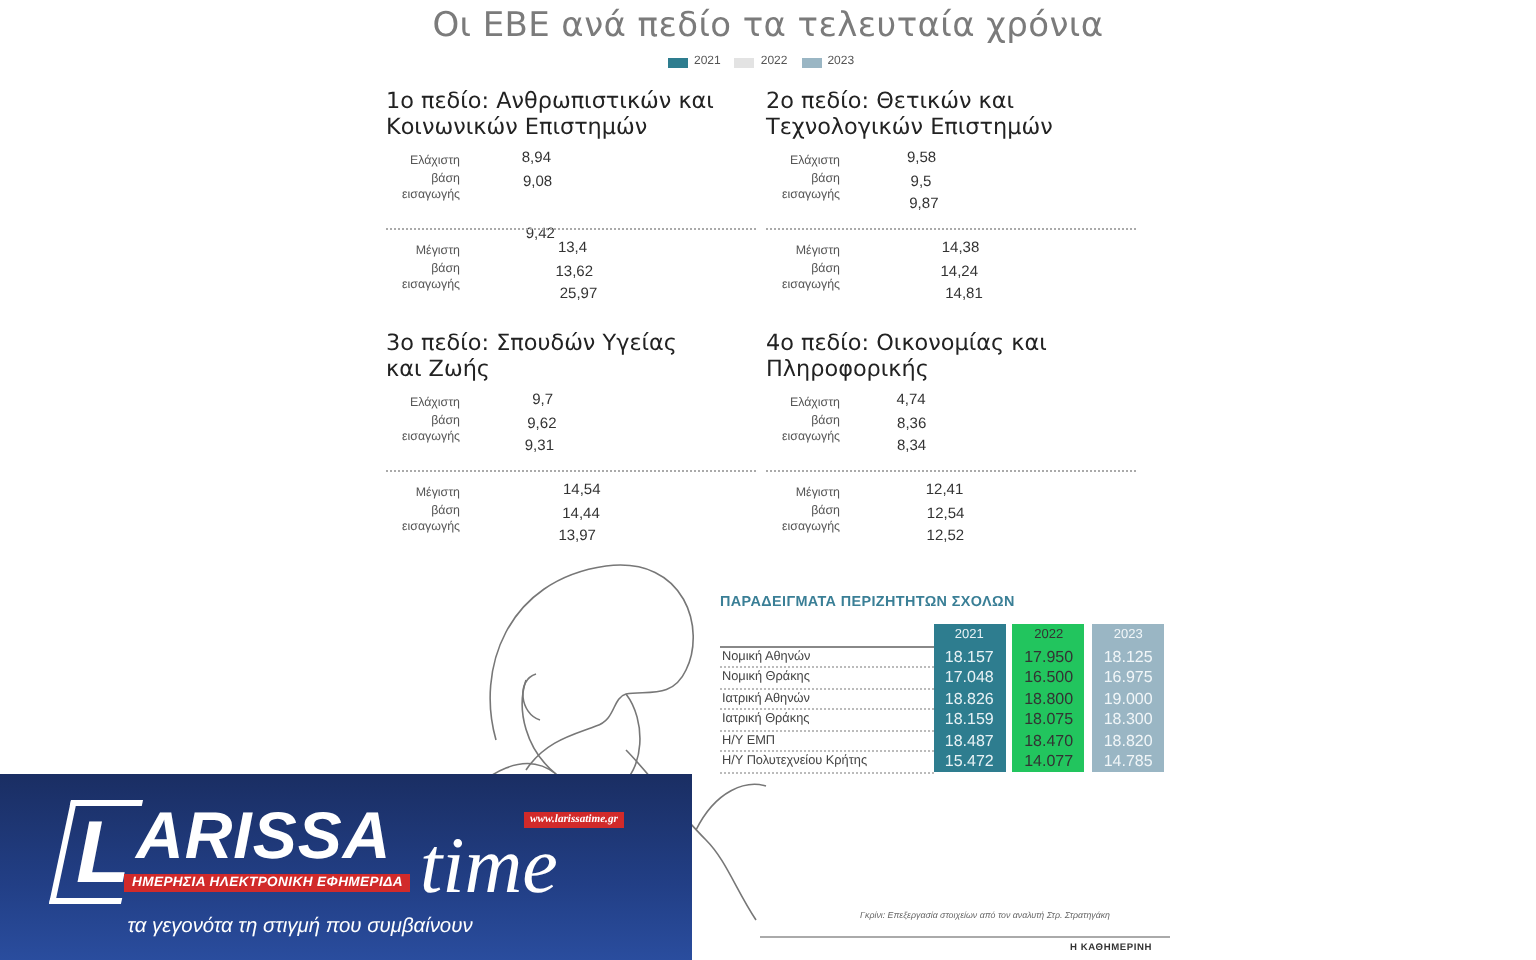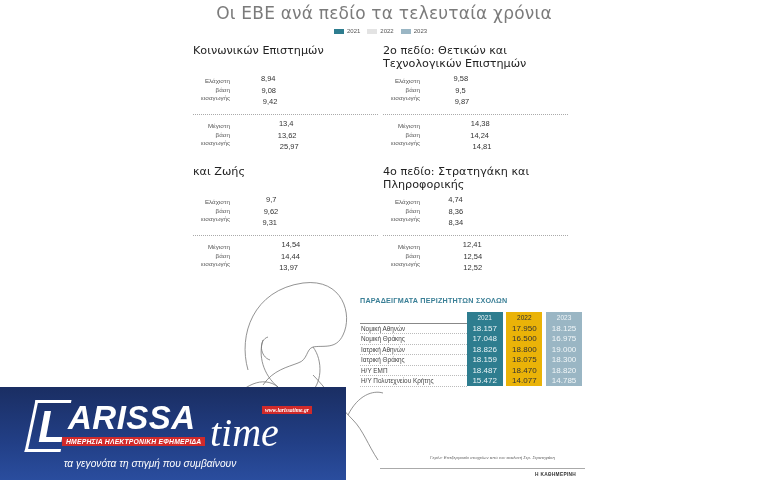--- a/index.html
+++ b/index.html
@@ -32,21 +32,21 @@
 
   .table-wrap { position: absolute; left: 360px; top: 296px; width: 222px; }
   .table-title { font-size: 7.2px; font-weight: bold; color: #3a7f96; letter-spacing: 0.2px; }
   table { border-collapse: collapse; width: 222px; margin-top: 7px; font-size: 6.4px; }
   th { font-weight: normal; font-size: 6.5px; height: 11px; }
   td { height: 10.5px; }
   td.name { text-align: left; color: #444; border-bottom: 1px dotted #bbb; width: 108px; padding-left: 1px; }
   td.v, th.y { text-align: center; font-size: 8px; width: 36px; }
   th.y { font-size: 6.5px; }
   .c2021 { background: #2e7d8f; color: #e8f2f5; }
-  .c2022 { background: #eab308; color: #333; }
+  .c2022 { background: #22c55e; color: #333; }
   .c2023 { background: #9ab6c4; color: #f1f6f8; }
   .gap { width: 4px; background: #fff; }
   tr.header-row td.name { border-bottom: 1px solid #888; }
 
   .sketch { position: absolute; left: 228px; top: 275px; width: 170px; height: 190px; }
 
   .source { position: absolute; left: 430px; top: 455px; font-size: 4.4px; color: #666; font-style: italic; }
   .source-line { position: absolute; left: 380px; top: 468px; width: 205px; border-top: 1px solid #aaa; }
   .publisher { position: absolute; left: 535px; top: 472px; font-size: 4.8px; color: #333; font-weight: bold; letter-spacing: 0.3px; }
 
@@ -100,37 +100,38 @@
   </div>
   <div class="legend-item">
     <span class="legend-swatch" style="background:#9ab6c4"></span>
     <span>2023</span>
   </div>
 </div>
 
 <div id="panels">
     <div class="panel" style="left: 193px; top: 44px; height: 115px;">
       <div class="panel-title">
+        <div>1ο πεδίο: Ανθρωπιστικών και</div>
         <div>Κοινωνικών Επιστημών</div>
       </div>
       <div class="group" style="top:30px">
         <div class="group-label" style="top:3px">
           <div>Ελάχιστη</div>
           <div>βάση</div>
           <div>εισαγωγής</div>
         </div>
         <div class="bar-row" style="top:0px">
           <div class="bar" style="width:68.4px;background:#2e7d8f"></div>
           <span class="bar-value">8,94</span>
         </div>
         <div class="bar-row" style="top:11.5px">
           <div class="bar" style="width:69.5px;background:#e3e3e3"></div>
           <span class="bar-value">9,08</span>
         </div>
-        <div class="bar-row" style="top:23px">
+        <div class="bar-row" style="top:38px">
           <div class="bar" style="width:72.3px;background:#9ab6c4"></div>
           <span class="bar-value">9,42</span>
         </div>
       </div>
       <div class="group" style="top:75px">
         <div class="group-label" style="top:3px">
           <div>Μέγιστη</div>
           <div>βάση</div>
           <div>εισαγωγής</div>
         </div>
@@ -189,20 +190,21 @@
         </div>
         <div class="bar-row" style="top:23px">
           <div class="bar" style="width:116.0px;background:#9ab6c4"></div>
           <span class="bar-value">14,81</span>
         </div>
       </div>
       <div class="divider" style="top:70px"></div>
     </div>
     <div class="panel" style="left: 193px; top: 165px; height: 115px;">
       <div class="panel-title">
+        <div>3ο πεδίο: Σπουδών Υγείας</div>
         <div>και Ζωής</div>
       </div>
       <div class="group" style="top:30px">
         <div class="group-label" style="top:3px">
           <div>Ελάχιστη</div>
           <div>βάση</div>
           <div>εισαγωγής</div>
         </div>
         <div class="bar-row" style="top:0px">
           <div class="bar" style="width:74.6px;background:#2e7d8f"></div>
@@ -233,21 +235,21 @@
         </div>
         <div class="bar-row" style="top:23px">
           <div class="bar" style="width:109.2px;background:#9ab6c4"></div>
           <span class="bar-value">13,97</span>
         </div>
       </div>
       <div class="divider" style="top:70px"></div>
     </div>
     <div class="panel" style="left: 383px; top: 165px; height: 115px;">
       <div class="panel-title">
-        <div>4ο πεδίο: Στρατηγάκη και</div>
+        <div>4ο πεδίο: Οικονομίας και</div>
         <div>Πληροφορικής</div>
       </div>
       <div class="group" style="top:30px">
         <div class="group-label" style="top:3px">
           <div>Ελάχιστη</div>
           <div>βάση</div>
           <div>εισαγωγής</div>
         </div>
         <div class="bar-row" style="top:0px">
           <div class="bar" style="width:63.0px;background:#2e7d8f"></div>

